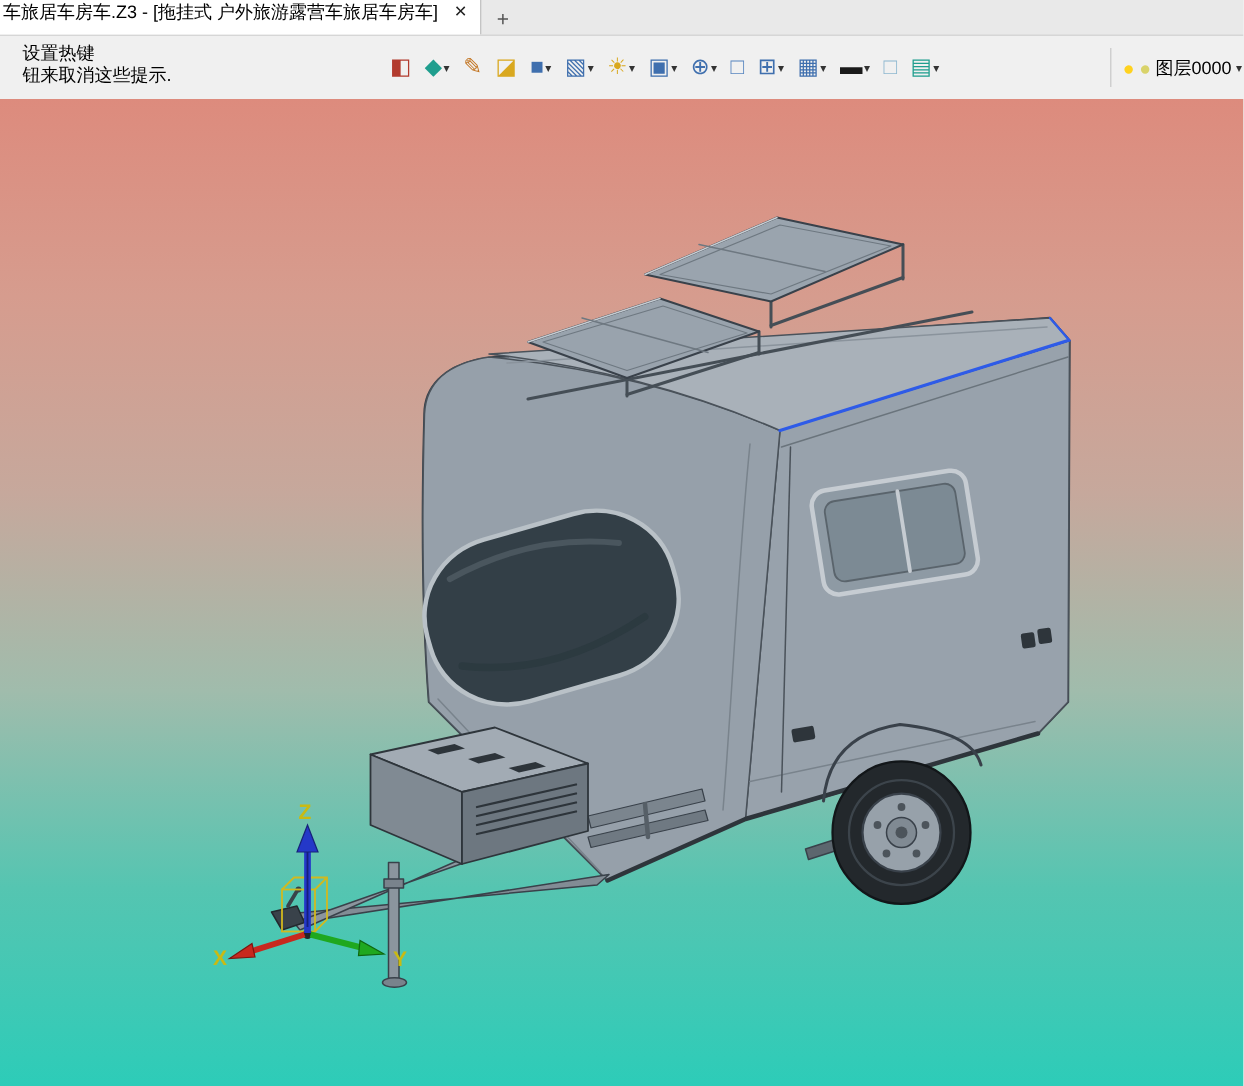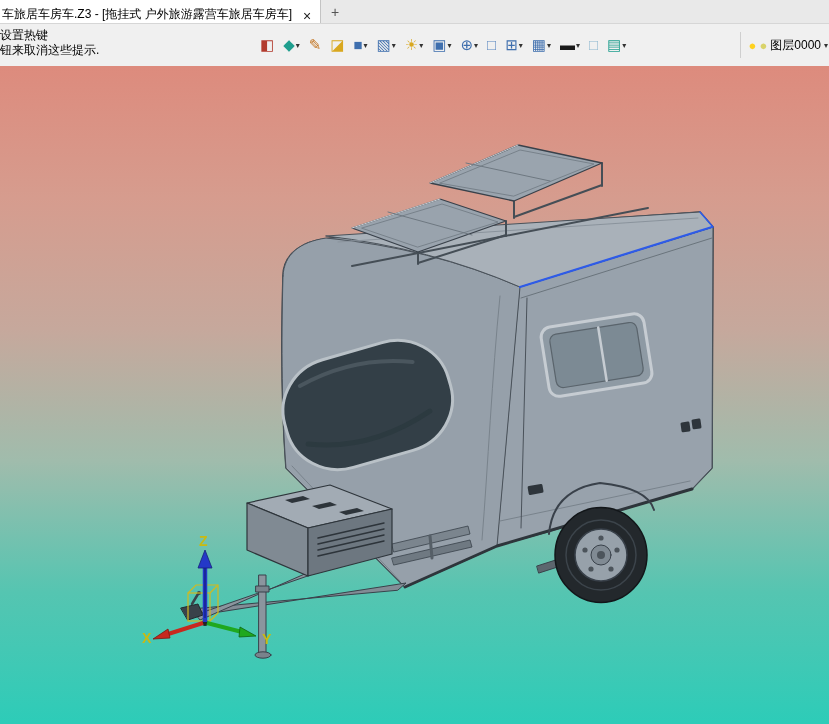--- a/index.html
+++ b/index.html
@@ -2,31 +2,31 @@
 <html><head>
 <meta charset="utf-8">
 <style>
   * { box-sizing: border-box; margin: 0; padding: 0; }
   html,body { width: 829px; height: 724px; overflow: hidden;
     font-family: "Liberation Sans", sans-serif; background: #f0f0f0; }
 
   
   .tabbar { height: 24px; background: #e9e9e9; display: flex; align-items: stretch;
     border-bottom: 1px solid #d6d6d6; }
-  .tab { background: #ffffff; display: flex; align-items: flex-end; gap: 8px;
+  .tab { background: #ffffff; display: flex; align-items: flex-start; gap: 8px;
     padding: 0 6px 0 2px; border-right: 1px solid #c4c4c4; font-size: 12px;
     color: #000; white-space: nowrap; overflow: hidden; max-width: 322px; }
   .tab-title { overflow: hidden; text-overflow: clip; }
   .tab-close { font-size: 14px; line-height: 14px; color: #222; padding: 0 3px; }
   .newtab { width: 28px; display: flex; align-items: center; justify-content: center;
     color: #555; font-size: 14px; }
 
   
   .toolbar { height: 42px; background: #f0f0f0; position: relative; }
-  .hints { position: absolute; left: 0; top: 4px; font-size: 12px; line-height: 15px;
+  .hints { position: absolute; left: 15px; top: 4px; font-size: 12px; line-height: 15px;
     color: #000; }
   .tb-icons { position: absolute; left: 258px; top: 0; height: 100%;
     display: flex; align-items: center; gap: 5px; }
   .tbtn { display: inline-flex; align-items: center; padding: 2px 1px;
     border: 1px solid transparent; cursor: default; }
   .glyph { font-size: 15px; line-height: 16px; }
   .dd { font-size: 8px; color: #333; margin-left: 1px; }
   .tb-sep { position: absolute; right: 88px; top: 8px; width: 1px; height: 26px;
     background: #cfcfcf; }
   .layerbox { position: absolute; right: 0; top: 0; height: 100%;

